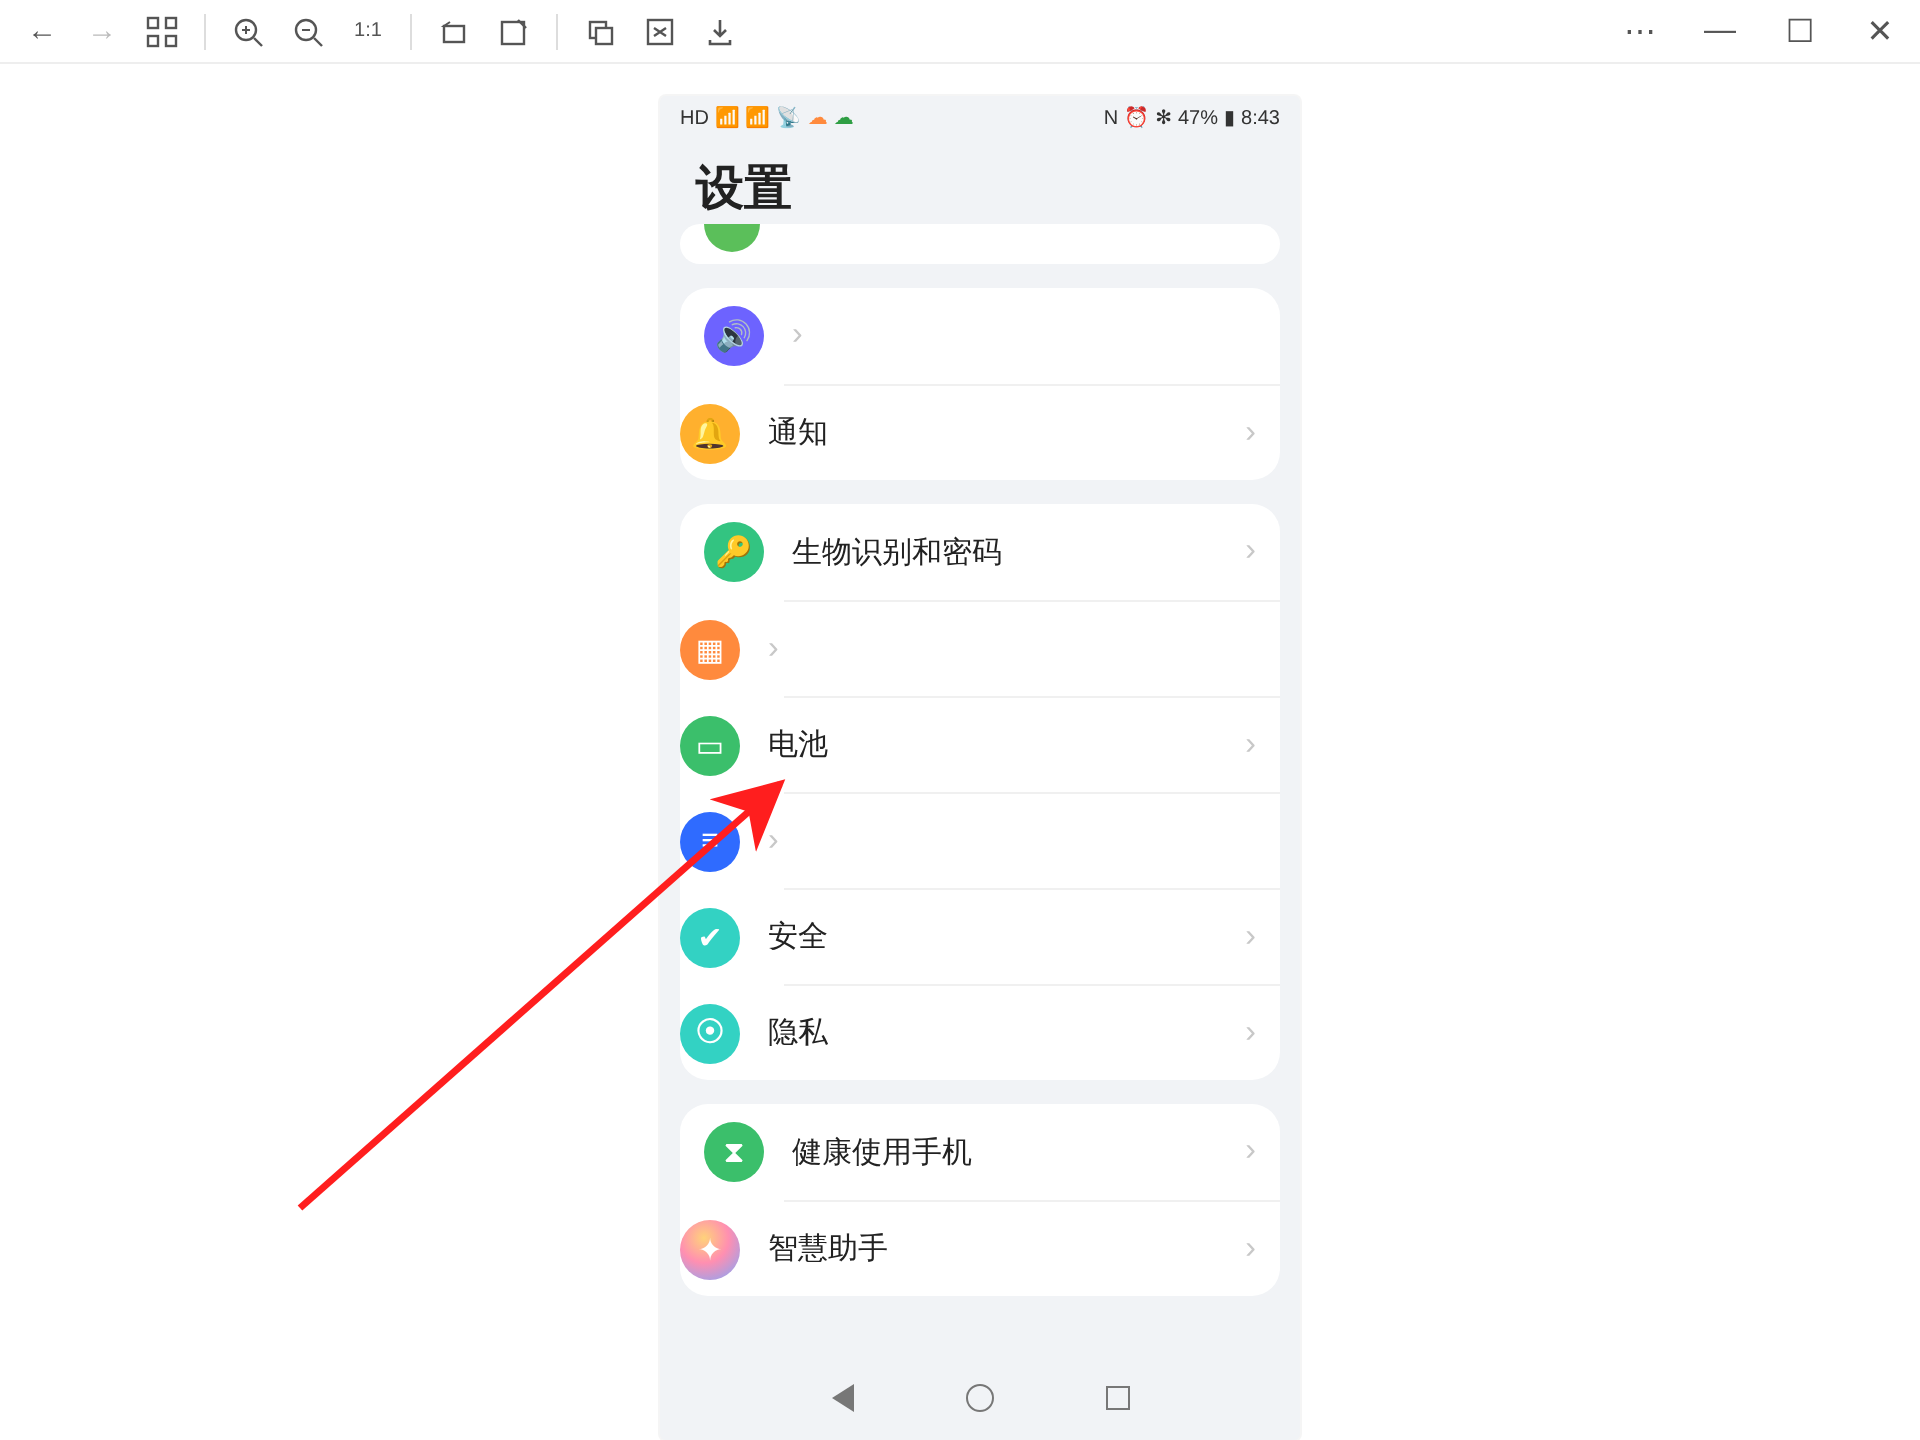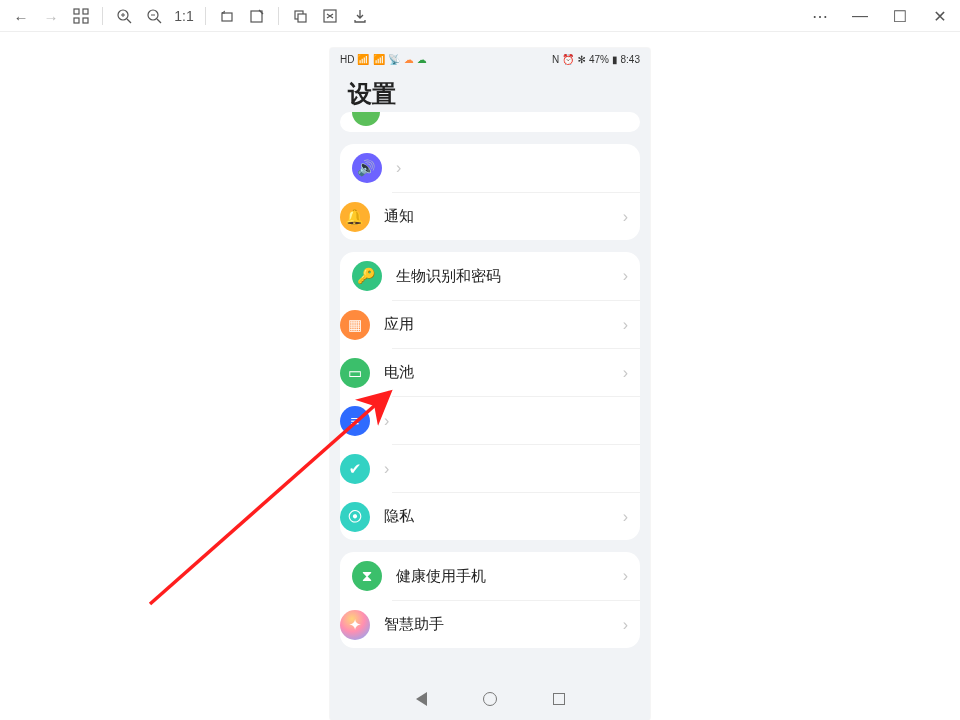--- a/index.html
+++ b/index.html
@@ -147,21 +147,21 @@
           <line x1="7" y1="5" x2="7" y2="9" stroke="#555"></line>
         </svg>
     </div>
     <div class="tb-btn">
       <svg width="16" height="16">
           <circle cx="7" cy="7" r="5" fill="none" stroke="#555" stroke-width="1.2"></circle>
           <line x1="11" y1="11" x2="15" y2="15" stroke="#555" stroke-width="1.2"></line>
           <line x1="5" y1="7" x2="9" y2="7" stroke="#555"></line>
         </svg>
     </div>
-    <div class="tb-btn" style="font-size:14px">1:1</div>
+    <div class="tb-btn" style="font-size:10px">1:1</div>
     <div class="tb-sep"></div>
     <div class="tb-btn">
       <svg width="16" height="16">
           <rect x="3" y="5" width="10" height="8" fill="none" stroke="#555" stroke-width="1.2"></rect>
           <path d="M6 3 L3 5 L6 5" fill="none" stroke="#555"></path>
         </svg>
     </div>
     <div class="tb-btn">
       <svg width="16" height="16">
           <rect x="2" y="3" width="11" height="11" fill="none" stroke="#555" stroke-width="1.2"></rect>
@@ -237,34 +237,34 @@
             </div>
           </div>
           <div class="card">
             <div class="row">
               <div class="ico ico-bio">🔑</div>
               <div class="row-label">生物识别和密码</div>
               <div class="chev">›</div>
             </div>
             <div class="row">
               <div class="ico ico-apps">▦</div>
-              <div class="row-label">应用</div>
               <div class="chev">›</div>
             </div>
             <div class="row">
               <div class="ico ico-batt">▭</div>
               <div class="row-label">电池</div>
               <div class="chev">›</div>
             </div>
             <div class="row">
               <div class="ico ico-store">≡</div>
               <div class="chev">›</div>
             </div>
             <div class="row">
               <div class="ico ico-sec">✔</div>
+              <div class="row-label">安全</div>
               <div class="chev">›</div>
             </div>
             <div class="row">
               <div class="ico ico-priv">⦿</div>
               <div class="row-label">隐私</div>
               <div class="chev">›</div>
             </div>
           </div>
           <div class="card">
             <div class="row">

